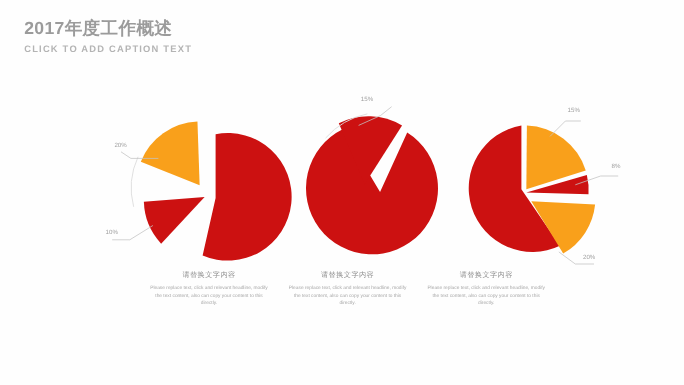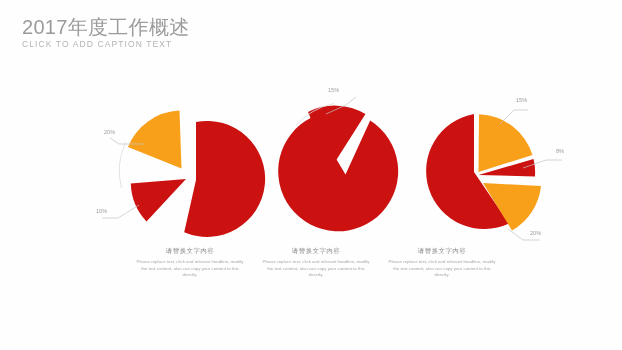--- a/index.html
+++ b/index.html
@@ -20,31 +20,31 @@
     background: #fefefe;
   }
 
   
   .header {
     position: absolute;
     left: 22px;
     top: 18px;
   }
   .slide-title {
-    font-size: 20px;
-    font-weight: normal;
+    font-size: 16px;
+    font-weight: bold;
     color: #9b9b9b;
     letter-spacing: 0.3px;
     line-height: 18px;
     margin: 0;
     white-space: nowrap;
   }
   .slide-subtitle {
     font-size: 8.5px;
-    font-weight: normal;
+    font-weight: bold;
     color: #b4b4b4;
     letter-spacing: 1.1px;
     line-height: 12px;
     margin: 2px 0 0 0;
     white-space: nowrap;
   }
 
   
   .charts-row {
     position: absolute;

